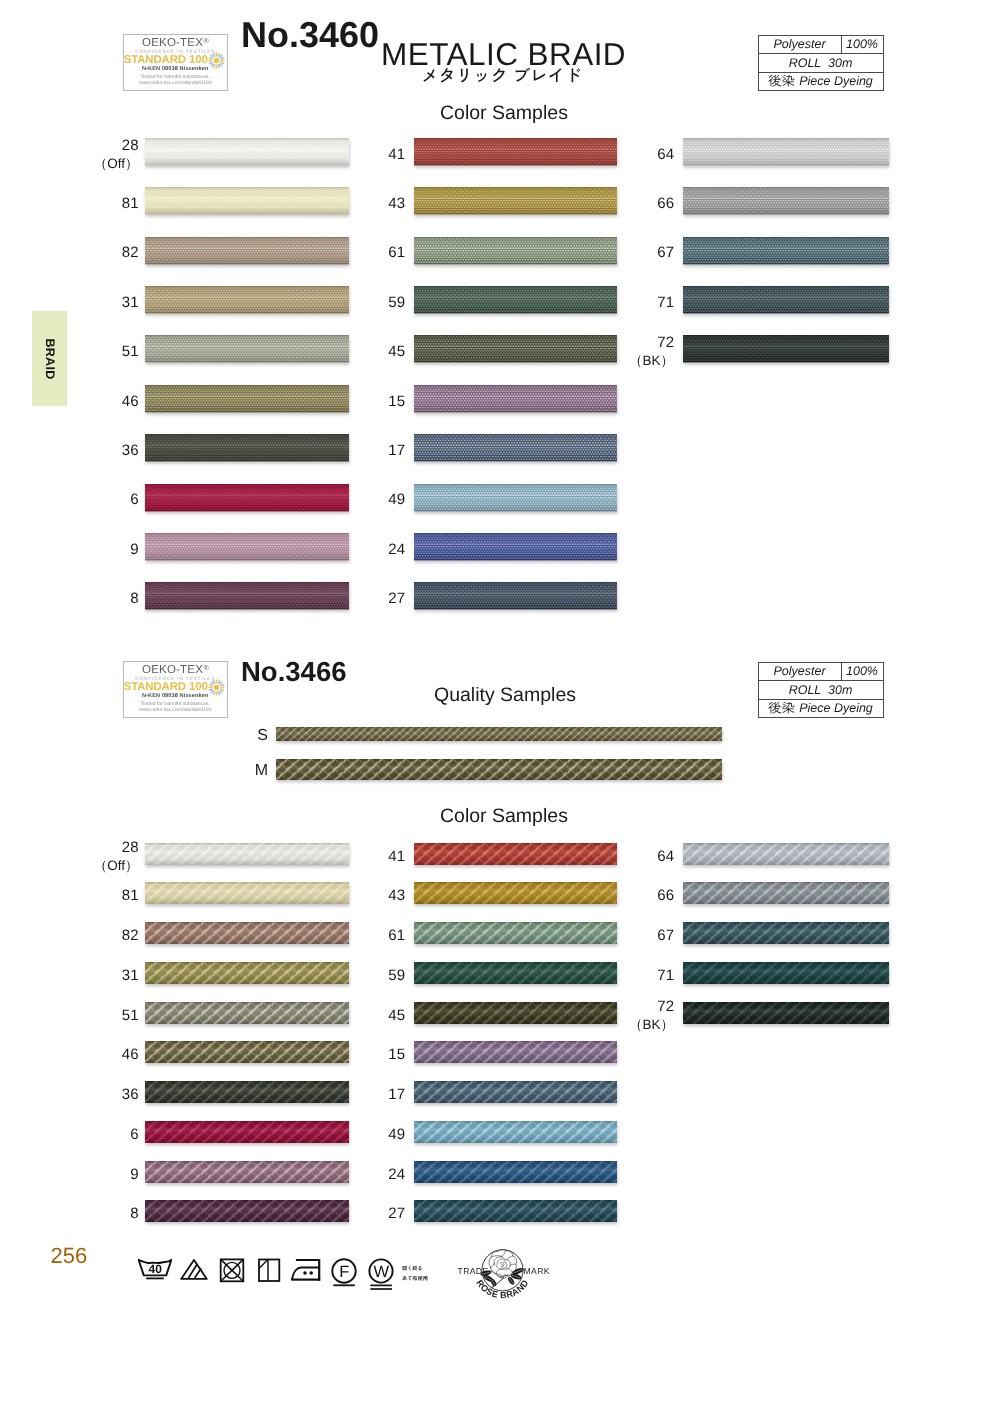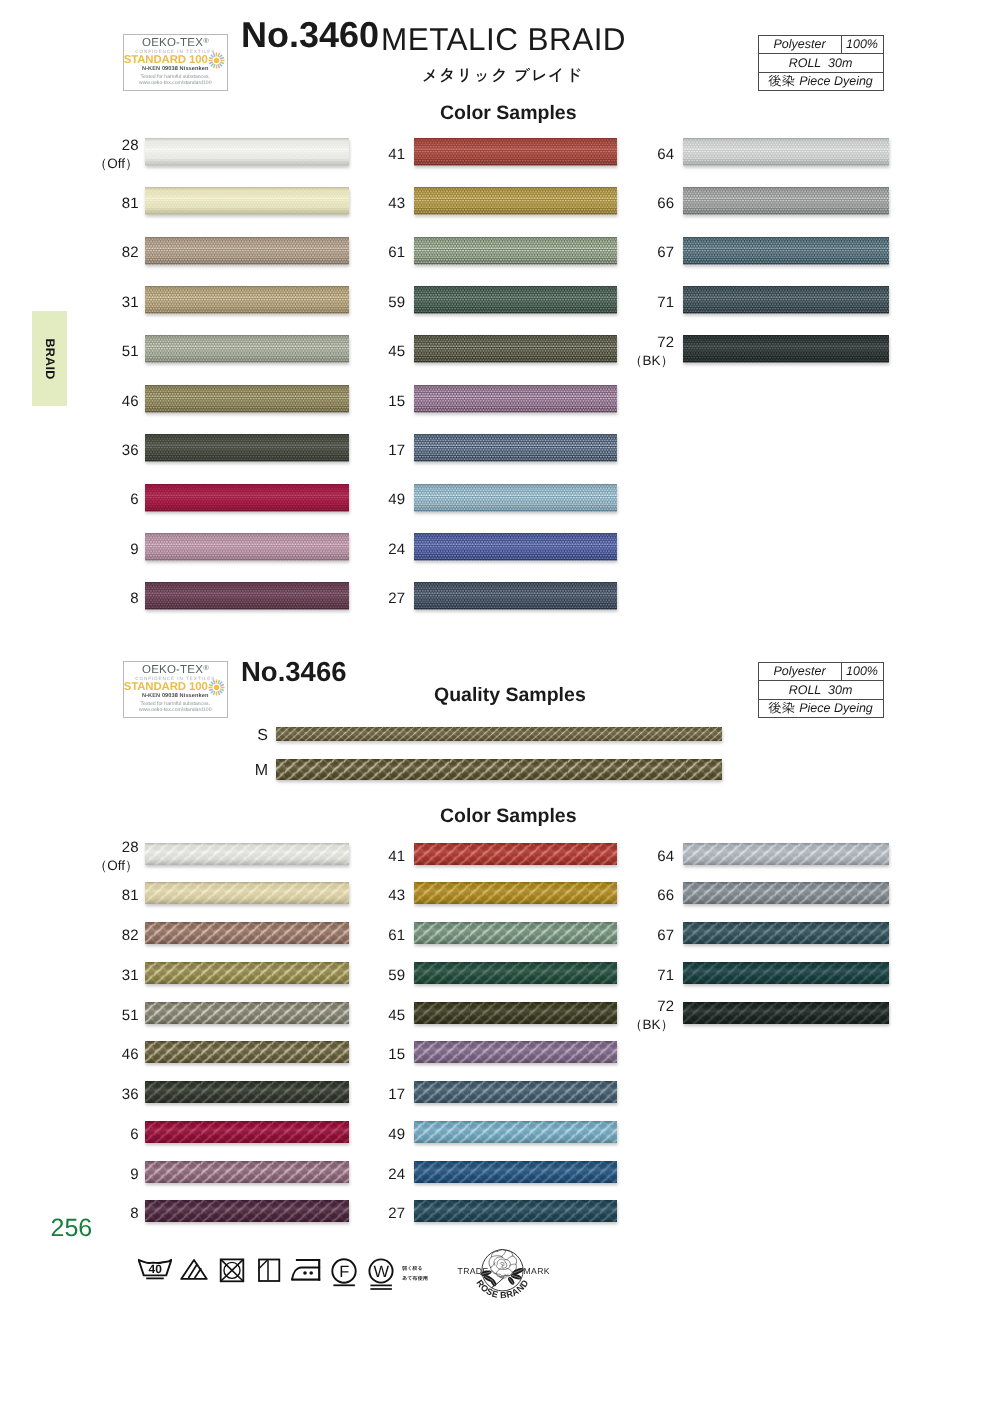--- a/index.html
+++ b/index.html
@@ -40,27 +40,27 @@
   .spec { position:absolute; border:1px solid #4a4a4a; background:#fff; }
   .spec .row { display:flex; border-bottom:1px solid #4a4a4a;font-style:italic; }
   .spec .row:last-child { border-bottom:none; }
   .spec .cell { text-align:center; padding:0; line-height:1; display:flex;
      align-items:center; justify-content:center; white-space:pre; }
   .spec .sep { border-right:1px solid #4a4a4a; }
 
   
   .code { position:absolute; font-weight:bold; white-space:nowrap; }
   .title-en { position:absolute; white-space:nowrap; }
-  .section-label { position:absolute; white-space:nowrap;font-weight:bold; }
+  .section-label { position:absolute; white-space:nowrap; }
 
   
   .swatch-label { position:absolute; text-align:right; white-space:nowrap; line-height:1.22; }
   .swatch { position:absolute; }
 
-  .page-number { position:absolute; left:50.5px; top:1214px; font-size:25px; color:#15803d; }
+  .page-number { position:absolute; left:50.5px; top:1243px; font-size:22px; color:#a16207; }
 </style>
 </head>
 <body>
 
 <div class="page">
 <svg width="0" height="0" style="position:absolute;left:-9999px" aria-hidden="true">
       <defs>
 <pattern id="pa00" width="5.4" height="4.65" patternUnits="userSpaceOnUse">
           <rect width="5.4" height="4.65" fill="#eeeee8"></rect>
           <ellipse cx="0.9" cy="1.5" rx="1.02" ry="0.82" fill="#fdfdfa" transform="rotate(-24 0.9 1.5)"></ellipse>
@@ -549,21 +549,21 @@
       </div>
       <div class="row">
         <div class="cell" style="flex:1;height:17.5px;font-size:12.5px;gap:4px"><svg width="27" height="13.5" viewBox="0 0 200 100" preserveAspectRatio="xMinYMin meet">
             <g transform="translate(0,78)">
               <path d="M33 7.5Q32.6 6.4 31.8 4.8Q30.9 3.1 30.4 2.2Q38.3 0.4 45.7 -2.8Q53 -5.9 59.2 -10.5Q56.1 -13.4 53.5 -16.7Q51 -19.9 49.1 -23.4Q45.5 -19.2 41.5 -15.7Q37.6 -12.1 33.5 -9.4Q33.2 -9.8 32.2 -10.7Q31.3 -11.5 30.4 -12.3Q29.4 -13.1 29 -13.2Q33.5 -15.7 38.1 -20.1Q42.7 -24.5 46.9 -29.8Q51 -35 53.9 -39.9Q47.8 -39.4 42.6 -39.1Q37.4 -38.7 34.8 -38.6L33.8 -44.4Q36.4 -44.4 39.9 -44.6Q43.4 -44.7 47.4 -45Q49.1 -46.6 51.4 -48.9Q53.6 -51.1 56.1 -53.8Q53.6 -56.1 50.2 -58.9Q46.8 -61.6 43.5 -64Q40.1 -66.5 37.6 -67.8L41.3 -72.4Q44.4 -70.5 48 -67.7Q49.9 -69.9 52.2 -72.9Q54.4 -75.9 56.3 -78.8Q58.2 -81.7 59 -83.6L64.3 -80.6Q63 -78.3 60.9 -75.4Q58.8 -72.4 56.5 -69.6Q54.2 -66.8 52.1 -64.6Q54.3 -62.9 56.3 -61.2Q58.3 -59.5 59.9 -58.1Q63.2 -61.9 66.3 -65.7Q69.5 -69.5 72.1 -73Q74.7 -76.4 76.2 -78.9L81.5 -75.7Q79.4 -72.6 76.3 -68.7Q73.2 -64.8 69.6 -60.6Q66 -56.5 62.4 -52.6Q58.7 -48.7 55.5 -45.6Q62.4 -46.1 69.1 -46.8Q75.8 -47.4 80.5 -48.1Q78.7 -50.1 77 -51.9Q75.3 -53.7 73.9 -54.9L78.2 -58.7Q80.6 -56.6 83.8 -53.2Q87 -49.7 90 -46.1Q92.9 -42.4 94.7 -39.7Q94.4 -39.5 93.2 -38.7Q92.1 -37.9 91 -37Q89.9 -36.2 89.6 -35.9Q88.6 -37.5 87.3 -39.4Q86 -41.3 84.4 -43.2Q80.7 -42.6 74.3 -41.9Q67.9 -41.2 60.9 -40.5Q59.8 -38.3 58.5 -36.2Q57.2 -34 55.7 -31.9H79.8L82.6 -29.5Q76.7 -18.3 68 -10.5Q73.9 -6.2 81.2 -3.2Q88.5 -0.2 96.9 0.7Q96.2 1.8 95.3 3.6Q94.4 5.5 94.1 6.6Q85.8 5.2 77.9 1.7Q70 -1.8 63.5 -6.8Q56.9 -1.7 49.2 1.8Q41.6 5.2 33 7.5ZM18.8 6.2V-37.3Q12.7 -31.9 7.1 -28.3Q6.9 -28.7 6 -29.7Q5.1 -30.7 4.1 -31.7Q3.1 -32.7 2.7 -33Q6 -35 10.3 -38.5Q14.6 -41.9 18.9 -46.1Q23.2 -50.3 26.8 -54.6Q30.4 -58.8 32.4 -62.4L37.7 -58.7Q32.4 -50.6 25.1 -43.3V6.2ZM9.9 -57.6Q9.6 -58 8.7 -59Q7.8 -60 6.9 -61Q5.9 -62 5.4 -62.3Q10 -64.5 15 -68Q19.9 -71.4 24.2 -75.4Q28.5 -79.3 30.9 -82.7L36 -78.6Q32.6 -74.6 28 -70.6Q23.4 -66.5 18.6 -63.1Q13.8 -59.7 9.9 -57.6ZM63.5 -14Q66.6 -16.8 69.2 -20Q71.9 -23.1 74.1 -26.7H53.1Q57.1 -19.8 63.5 -14Z M146.8 7.2V-19.8Q141.8 -15.4 135.2 -11.2Q128.7 -6.9 121.6 -3.4Q114.5 0.1 107.9 2.5Q107.7 2 107.1 0.8Q106.4 -0.3 105.7 -1.4Q105 -2.5 104.6 -2.8Q109.3 -4.3 114.5 -6.7Q119.8 -9.1 125 -11.9Q130.2 -14.8 134.9 -17.8Q139.6 -20.8 143 -23.6H108V-29.1H146.8V-38H153.2V-29.1H192V-23.6H157.4Q160.9 -20.9 165.5 -18Q170.1 -15 175.3 -12.2Q180.5 -9.4 185.7 -7.1Q190.8 -4.8 195.3 -3.3Q195 -3 194.2 -1.8Q193.4 -0.6 192.7 0.6Q192 1.8 191.8 2.3Q185.2 -0.1 178.2 -3.6Q171.1 -7.2 164.7 -11.5Q158.2 -15.8 153.2 -20.1V7.2ZM135 -33.7Q134.9 -34.1 134.2 -35.2Q133.5 -36.2 132.7 -37.3Q131.9 -38.4 131.5 -38.7Q139.1 -41.4 143.8 -45Q148.6 -48.5 151.1 -53.4Q153.5 -58.2 154.1 -64.9H137.4V-70.6H154.3V-83H160.6V-70.6H176.5V-47.3Q176.5 -45.9 177.2 -45.3Q177.9 -44.7 180 -44.7H183.4Q185.6 -44.7 186.9 -45.3Q188.2 -45.9 188.9 -48Q189.6 -50.1 190 -54.7Q191 -54.1 192.8 -53.5Q194.5 -52.9 195.7 -52.5Q195.2 -46.4 193.7 -43.4Q192.1 -40.4 189.7 -39.5Q187.3 -38.6 183.9 -38.6H178.3Q174 -38.6 172.2 -40Q170.3 -41.4 170.3 -44.9V-64.9H160.3Q159.3 -53.4 153.4 -46Q147.5 -38.5 135 -33.7ZM110.7 -33.6 106.9 -38.9Q109.5 -40.1 113.2 -42.2Q116.8 -44.3 120.7 -46.8Q124.5 -49.3 128 -51.8Q131.5 -54.2 133.8 -56.1Q134 -55.7 134.6 -54.5Q135.1 -53.2 135.7 -52.1Q136.3 -50.9 136.4 -50.6Q134.4 -49 131.2 -46.7Q127.9 -44.4 124.2 -42Q120.4 -39.5 116.8 -37.3Q113.3 -35.1 110.7 -33.6ZM129.8 -67Q126.7 -69.4 122.5 -72.1Q118.3 -74.8 114.4 -76.7L117.9 -81Q120.2 -79.9 123 -78.3Q125.8 -76.7 128.6 -75Q131.3 -73.2 133.3 -71.6Q133 -71.3 132.2 -70.3Q131.5 -69.3 130.8 -68.3Q130 -67.4 129.8 -67ZM122.7 -53.9Q119.5 -56.2 115.2 -58.7Q110.9 -61.1 106.9 -62.8L110.2 -67.3Q112.5 -66.3 115.4 -64.8Q118.3 -63.3 121.2 -61.7Q124 -60.1 126.1 -58.6Q125.8 -58.4 125 -57.4Q124.3 -56.3 123.6 -55.3Q122.9 -54.3 122.7 -53.9Z" fill="#1a1a1a"></path>
             </g>
           </svg><span>Piece Dyeing</span></div>
       </div>
     </div>
 <div class="code" style="left:241px;top:14px;font-size:36px">No.3460</div>
-<div class="title-en" style="left:381px;top:21px;font-size:31.5px;letter-spacing:0.45px">METALIC BRAID</div>
+<div class="title-en" style="left:381px;top:36px;font-size:31.5px;letter-spacing:0.45px">METALIC BRAID</div>
 <svg style="position:absolute;left:421px;top:68px" width="161" height="23.5" viewBox="0 0 928 100" preserveAspectRatio="xMinYMin meet">
       <g transform="translate(0,80)">
         <path d="M19.5 -0.9Q18.9 -1.9 17.8 -3.4Q16.7 -4.8 15.5 -6.2Q14.3 -7.7 13.3 -8.4Q24.2 -13.4 33.7 -21.2Q43.2 -28.9 50.7 -38.3Q46.2 -41.6 41.9 -44.4Q37.5 -47.1 34 -48.6L39.5 -55.2Q43.2 -53.6 47.5 -51Q51.7 -48.5 56 -45.5Q65.3 -59.1 69.4 -73.2L78.3 -70.2Q75.8 -62.4 72 -54.8Q68.3 -47.2 63.5 -40.1Q67.8 -36.8 71.6 -33.6Q75.4 -30.3 78 -27.4Q77.1 -26.6 75.7 -25.2Q74.3 -23.7 73 -22.2Q71.8 -20.7 71.1 -19.8Q68.8 -22.6 65.3 -25.9Q61.9 -29.2 57.9 -32.5Q50.1 -22.8 40.4 -14.7Q30.7 -6.5 19.5 -0.9Z M118.6 3.7Q117.8 1.8 116.2 -0.8Q114.5 -3.3 113.4 -4.3Q125 -8.7 135.3 -15.6Q145.6 -22.5 153.7 -31.3Q150.4 -33.6 147.1 -35.6Q143.8 -37.6 140.8 -38.9L146.1 -45.9Q149.3 -44.5 152.8 -42.5Q156.2 -40.6 159.7 -38.3Q163 -42.7 165.8 -47.3Q168.6 -51.9 170.7 -56.8Q167.5 -56.7 163.6 -56.5Q159.7 -56.3 155.8 -56.2Q152 -56 148.8 -55.9Q145.7 -55.8 144.1 -55.8Q139.6 -48.9 133.8 -42.7Q128.1 -36.5 121.3 -31.4Q120.6 -32.3 119.3 -33.6Q118.1 -34.9 116.8 -36.1Q115.5 -37.3 114.6 -37.8Q121.7 -42.8 127.9 -49.6Q134.1 -56.3 138.7 -64Q143.3 -71.7 145.7 -79.4L154.5 -76.6Q152.2 -70.1 148.9 -63.9Q152.2 -64 156.2 -64.1Q160.2 -64.2 164.2 -64.3Q168.1 -64.5 171.4 -64.7Q174.6 -64.8 176.5 -65L182.4 -61.8Q179.7 -53.8 175.8 -46.7Q172 -39.5 167.3 -33.1Q171.3 -30.2 174.8 -27.3Q178.2 -24.4 180.6 -21.8Q179.7 -21.2 178.3 -19.8Q177 -18.3 175.8 -16.9Q174.5 -15.4 173.9 -14.4Q171.4 -17 168.2 -20Q165 -22.9 161.3 -25.7Q152.8 -16.3 142 -9Q131.2 -1.6 118.6 3.7Z M235.9 3.6Q235.5 2.6 234.4 1.1Q233.3 -0.5 232.1 -2Q230.8 -3.5 229.8 -4.3Q245.3 -10.9 252.8 -22.1Q260.4 -33.2 260.4 -51.6V-55.3Q260.4 -56.8 260.4 -60.1Q260.4 -63.4 260.4 -67.2Q260.3 -71 260.2 -74Q260.2 -76.9 260.1 -77.8H269.9V-51.6Q269.9 -37.9 266.2 -27.6Q262.6 -17.4 255.1 -9.8Q247.6 -2.2 235.9 3.6ZM230.4 -30.3Q230.5 -30.9 230.4 -34.3Q230.4 -37.7 230.4 -42.7Q230.3 -47.7 230.2 -53.2Q230.2 -58.8 230.1 -63.8Q230 -68.8 229.9 -72.2Q229.8 -75.6 229.7 -76.2H239.2Q239.2 -75.5 239.2 -72.1Q239.2 -68.7 239.2 -63.9Q239.3 -59 239.4 -53.5Q239.5 -48.1 239.6 -43.2Q239.7 -38.2 239.8 -34.8Q239.8 -31.3 239.9 -30.4Z M332.5 0.4Q331.9 -1 330.6 -3.4Q329.3 -5.7 328.2 -6.7Q339.1 -9.4 347.8 -14.9Q356.4 -20.4 361.9 -29.1Q367.5 -37.7 369.2 -49.7L376.8 -48.4Q374.7 -34.6 368.5 -25Q362.3 -15.4 353.1 -9.2Q343.9 -3.1 332.5 0.4ZM344.8 -33.3Q344.5 -35.4 343.6 -38.4Q342.7 -41.3 341.6 -44.2Q340.6 -47 339.6 -48.6L346.8 -51Q347.7 -49.4 348.8 -46.4Q349.8 -43.4 350.8 -40.4Q351.7 -37.3 352.1 -35.3ZM327.4 -29.5Q327.1 -31.6 326.1 -34.5Q325.2 -37.5 324 -40.3Q322.9 -43.1 321.9 -44.7L329 -47.3Q329.9 -45.7 331 -42.8Q332.1 -39.8 333.1 -36.8Q334.2 -33.7 334.7 -31.7Z M421 2.8Q420.5 1.7 419.4 0.1Q418.3 -1.5 417.1 -3Q416 -4.5 415.1 -5.3Q427.4 -10.2 438.2 -17.8Q449 -25.4 457.4 -35.1Q465.9 -44.8 470.9 -55.6Q467.8 -55.5 464.1 -55.3Q460.3 -55.1 456.6 -55Q453 -54.9 450.1 -54.8Q447.3 -54.7 445.9 -54.7Q435.7 -41.3 421.8 -32Q421.2 -32.8 419.9 -34.1Q418.5 -35.4 417.1 -36.6Q415.7 -37.9 414.7 -38.5Q422.2 -42.9 428.9 -49.3Q435.6 -55.7 440.7 -63.2Q445.8 -70.7 448.6 -78.1L457.4 -74.9Q456.2 -71.9 454.8 -69Q453.3 -66.1 451.6 -63.3Q454.9 -63.4 458.9 -63.5Q463 -63.6 466.9 -63.8Q470.8 -63.9 473.8 -64.1Q476.7 -64.2 477.6 -64.3L483.2 -61Q478.4 -47.2 469.3 -35Q460.2 -22.8 447.9 -13.2Q435.5 -3.5 421 2.8Z M554.4 -0.6Q554 -1.5 553 -3.2Q552 -4.9 550.8 -6.6Q549.6 -8.2 548.6 -9Q567.8 -15.5 580.3 -27.4Q592.9 -39.2 598.4 -57.3Q594 -57.2 588 -57Q582 -56.8 575.5 -56.7Q569.1 -56.5 563 -56.3Q557 -56.1 552.4 -56Q547.8 -55.8 545.6 -55.7L545 -66Q547.6 -65.8 552.2 -65.8Q556.8 -65.7 562.6 -65.7Q568.5 -65.7 574.6 -65.8Q580.8 -65.8 586.5 -66Q592.3 -66.1 596.8 -66.3Q601.3 -66.5 603.6 -66.7L609.8 -63.4Q604.8 -40.2 590.4 -24.3Q576 -8.4 554.4 -0.6ZM616.3 -61.3Q615 -63.4 613 -65.8Q611 -68.2 608.9 -70.5Q606.8 -72.7 605 -74.2L609.5 -77.8Q611 -76.5 613.2 -74.1Q615.5 -71.7 617.6 -69.2Q619.8 -66.7 621 -65ZM624.7 -68.5Q623.4 -70.6 621.3 -73Q619.3 -75.3 617.1 -77.5Q614.9 -79.7 613.1 -81.1L617.5 -84.8Q619.1 -83.5 621.4 -81.2Q623.7 -78.8 625.9 -76.4Q628.1 -73.9 629.3 -72.2Z M654.8 -7 649.8 -10.9Q649.9 -12.2 650 -15.9Q650 -19.5 650 -24.4Q650.1 -29.2 650.1 -34.2Q650.1 -39.1 650.1 -43.1Q650.1 -46.5 650.1 -50.4Q650.1 -54.3 650 -58Q650 -61.7 650 -64.3Q649.9 -67 649.8 -67.8H659.5Q659.4 -65.9 659.3 -61.7Q659.3 -57.5 659.2 -52.6Q659.2 -47.7 659.2 -43.5V-18.9Q666.1 -21.5 674 -25.2Q682 -29 689.7 -33.3Q697.4 -37.6 703.8 -42Q710.3 -46.3 714.3 -50.1Q714.3 -49 714.6 -46.8Q715 -44.5 715.5 -42.4Q716 -40.3 716.2 -39.3Q712.2 -36 706.7 -32.4Q701.1 -28.7 694.5 -25.1Q688 -21.4 681 -18Q674.1 -14.6 667.4 -11.8Q660.7 -8.9 654.8 -7Z M777.9 1.1V-44.8Q769.7 -39.1 761.2 -34.3Q752.6 -29.5 744.4 -25.9Q743.4 -27.6 741.6 -30.1Q739.9 -32.5 738.2 -33.9Q746.6 -37 755.8 -42Q765 -46.9 773.8 -53.1Q782.5 -59.3 789.7 -66Q796.9 -72.7 801.4 -79.2L809.4 -73.6Q805.1 -68 799.5 -62.5Q793.8 -57 787.4 -51.9V1.1Z M868.1 2.3V-76.7H877.5V-46.6L881.6 -52.5Q884 -50.7 887.9 -48.2Q891.7 -45.8 896.1 -43.3Q900.5 -40.8 904.6 -38.7Q908.8 -36.6 911.8 -35.4Q911 -34.7 909.8 -33.1Q908.6 -31.4 907.5 -29.7Q906.5 -28 906 -27Q903.3 -28.3 899.5 -30.4Q895.8 -32.5 891.6 -35Q887.5 -37.5 883.8 -40Q880.1 -42.4 877.5 -44.3V2.3ZM914.5 -62Q913.2 -64.1 911.2 -66.5Q909.2 -68.9 907 -71.1Q904.9 -73.3 903.1 -74.7L907.6 -78.3Q909.2 -77 911.5 -74.6Q913.7 -72.2 915.9 -69.8Q918.1 -67.3 919.2 -65.6ZM905.8 -54.8Q904.6 -56.9 902.7 -59.4Q900.7 -61.8 898.6 -64Q896.5 -66.3 894.7 -67.8L899.3 -71.3Q900.8 -70 903 -67.6Q905.2 -65.1 907.4 -62.6Q909.5 -60.1 910.6 -58.4Z" fill="#1a1a1a"></path>
       </g>
     </svg>
 <div class="section-label" style="left:440px;top:101.5px;font-size:19.5px">Color Samples</div>
 <div class="swatch-label" style="left:78.5px;top:136.6px;width:60px;font-size:15px"><span>28</span><br><span style="font-size:13.5px">（Off）</span></div>
     <svg class="swatch" style="left:141.5px;top:135.8px" width="213" height="38.5" viewBox="0 0 213 38.5">
       <g filter="url(#bandshadow)">
         <rect x="3" y="2" width="204" height="27.5" fill="url(#pa00)"></rect>

